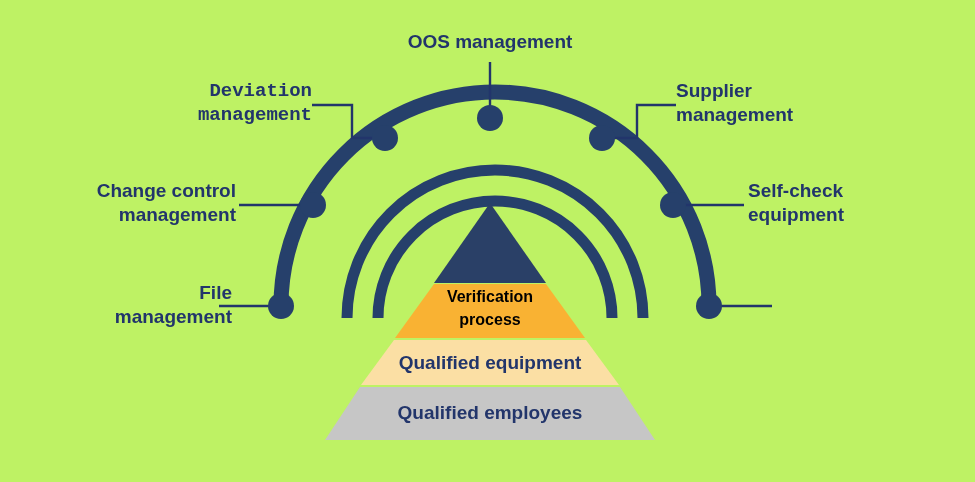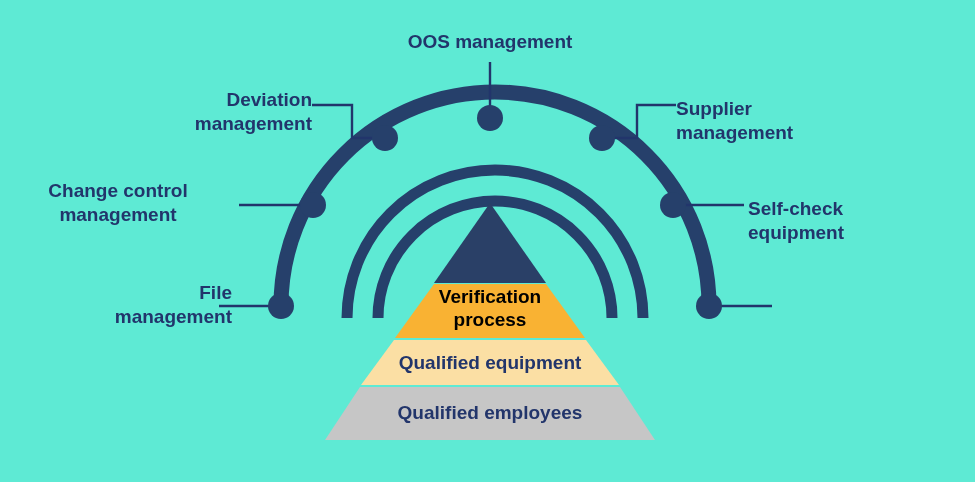--- a/index.html
+++ b/index.html
@@ -8,55 +8,55 @@
     padding: 0;
     background: #ffffff;
   }
   body {
     font-family: "Liberation Sans", sans-serif;
   }
   #canvas {
     position: relative;
     width: 975px;
     height: 482px;
-    background: #5eead4;
+    background: #bef264;
     overflow: hidden;
   }
   #diagram-svg {
     position: absolute;
     left: 0;
     top: 0;
     width: 975px;
     height: 482px;
   }
   .label {
     position: absolute;
     font-family: "Liberation Sans", sans-serif;
     font-weight: bold;
     font-size: 19px;
     line-height: 24px;
     color: #22356b;
     white-space: pre-line;
     letter-spacing: 0px;
   }
   .label.right-align { text-align: right; }
-  .label.left-align  { text-align: left; margin-top: 18px; }
+  .label.left-align  { text-align: left; }
   .label.center-align{ text-align: center; }
 
   .tier-text {
     position: absolute;
     font-family: "Liberation Sans", sans-serif;
     font-weight: bold;
     text-align: center;
     white-space: pre-line;
     line-height: 23px;
     pointer-events: none;
   }
   #tier-text-0 {
-    font-size: 19px;
+    font-size: 16px;
     color: #000000;
   }
   #tier-text-1 {
     font-size: 19px;
     color: #22356b;
   }
   #tier-text-2 {
     font-size: 19px;
     color: #22356b;
   }
@@ -100,27 +100,27 @@
       <circle cx="602" cy="138" r="13"></circle>
       <circle cx="313" cy="205" r="13"></circle>
       <circle cx="673" cy="205" r="13"></circle>
       <circle cx="281" cy="306" r="13"></circle>
       <circle cx="709" cy="306" r="13"></circle>
     </g>
   </svg>
 
   <div class="label center-align" style="left:340px; top:30px; width:300px;">OOS management</div>
 
-  <div class="label right-align" style="left:52px; top:88px; width:260px;">Deviation
+  <div class="label right-align" style="left:52px; top:79px; width:260px;font-family:Liberation Mono, monospace;">Deviation
 management</div>
 
   <div class="label left-align" style="left:676px; top:79px; width:270px;">Supplier
 management</div>
 
-  <div class="label right-align" style="left:0px; top:179px; width:236px;text-align:center;">Change control
+  <div class="label right-align" style="left:0px; top:179px; width:236px;">Change control
 management</div>
 
   <div class="label left-align" style="left:748px; top:179px; width:227px;">Self-check
 equipment</div>
 
   <div class="label right-align" style="left:16px; top:281px; width:216px;">File
 management</div>
 
 
   <div class="tier-text" id="tier-text-0" style="left:395px; top:285px; width:190px;">Verification

